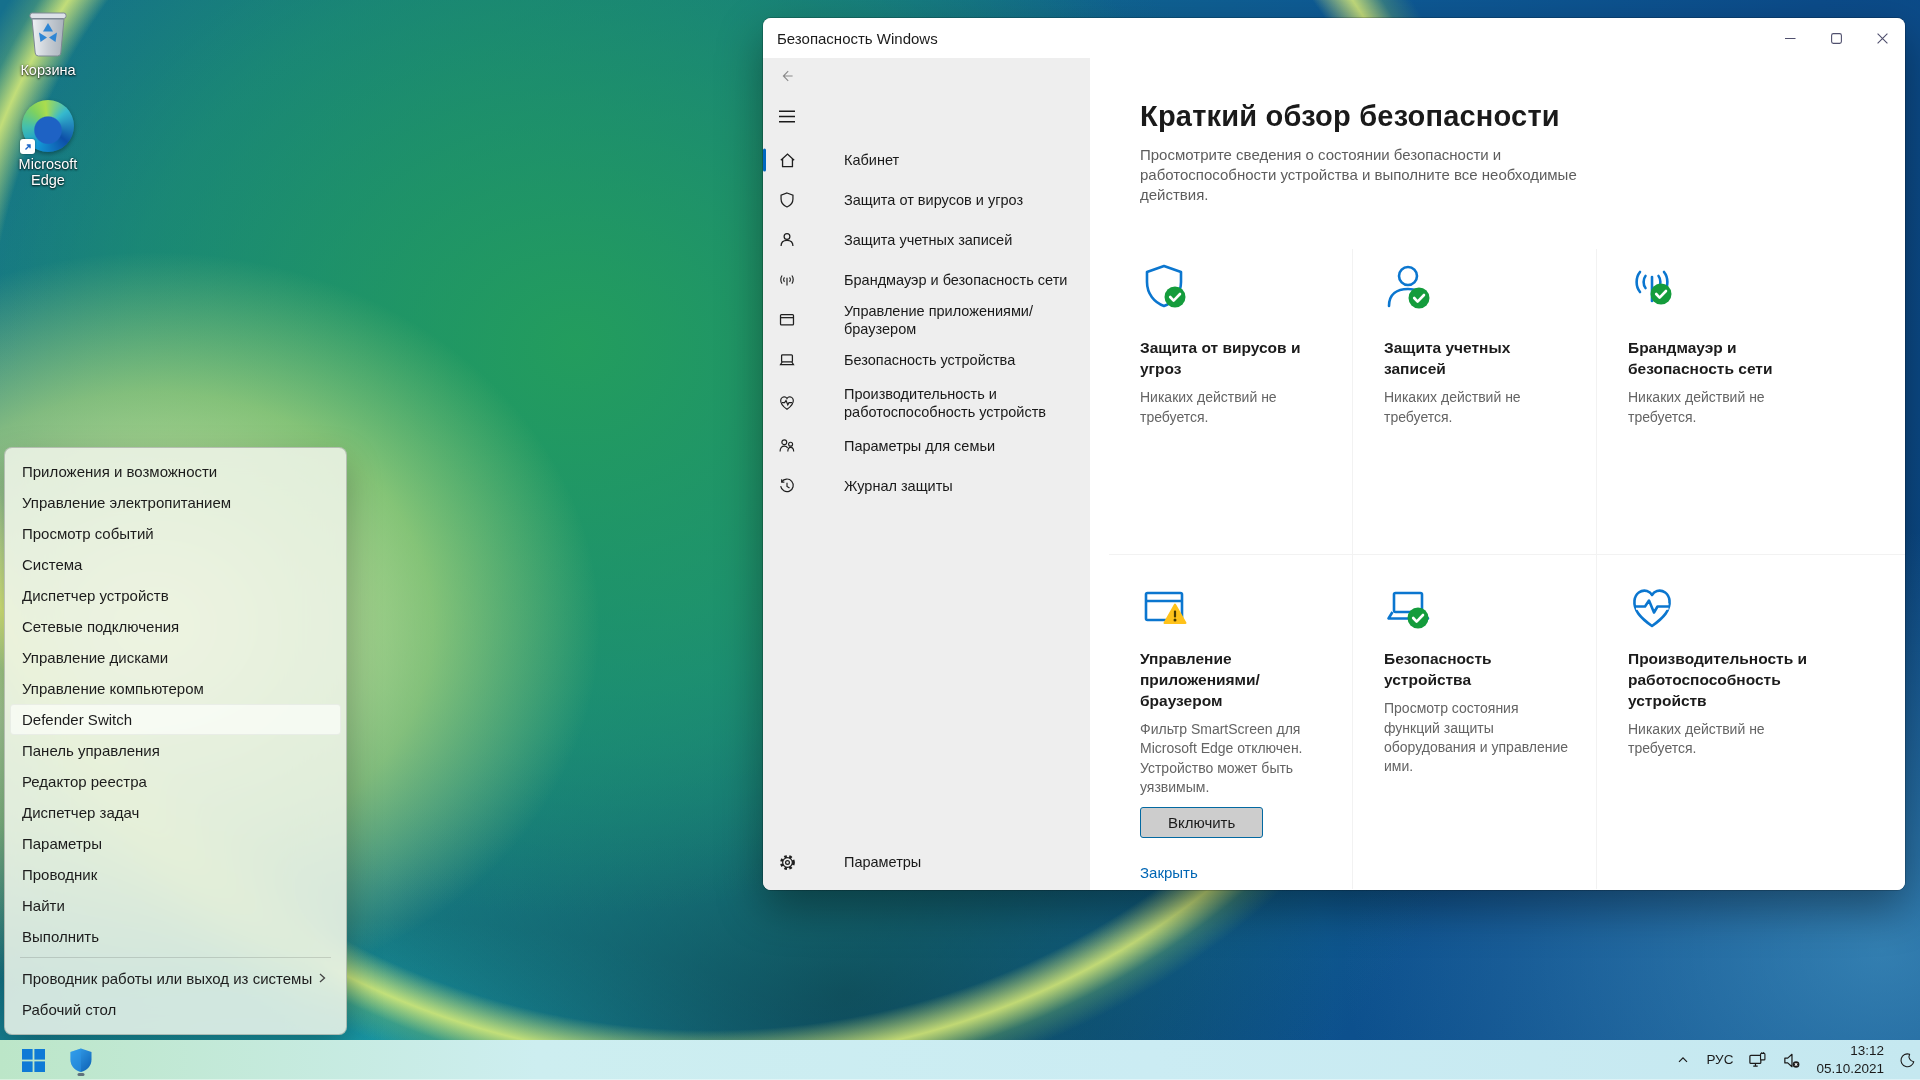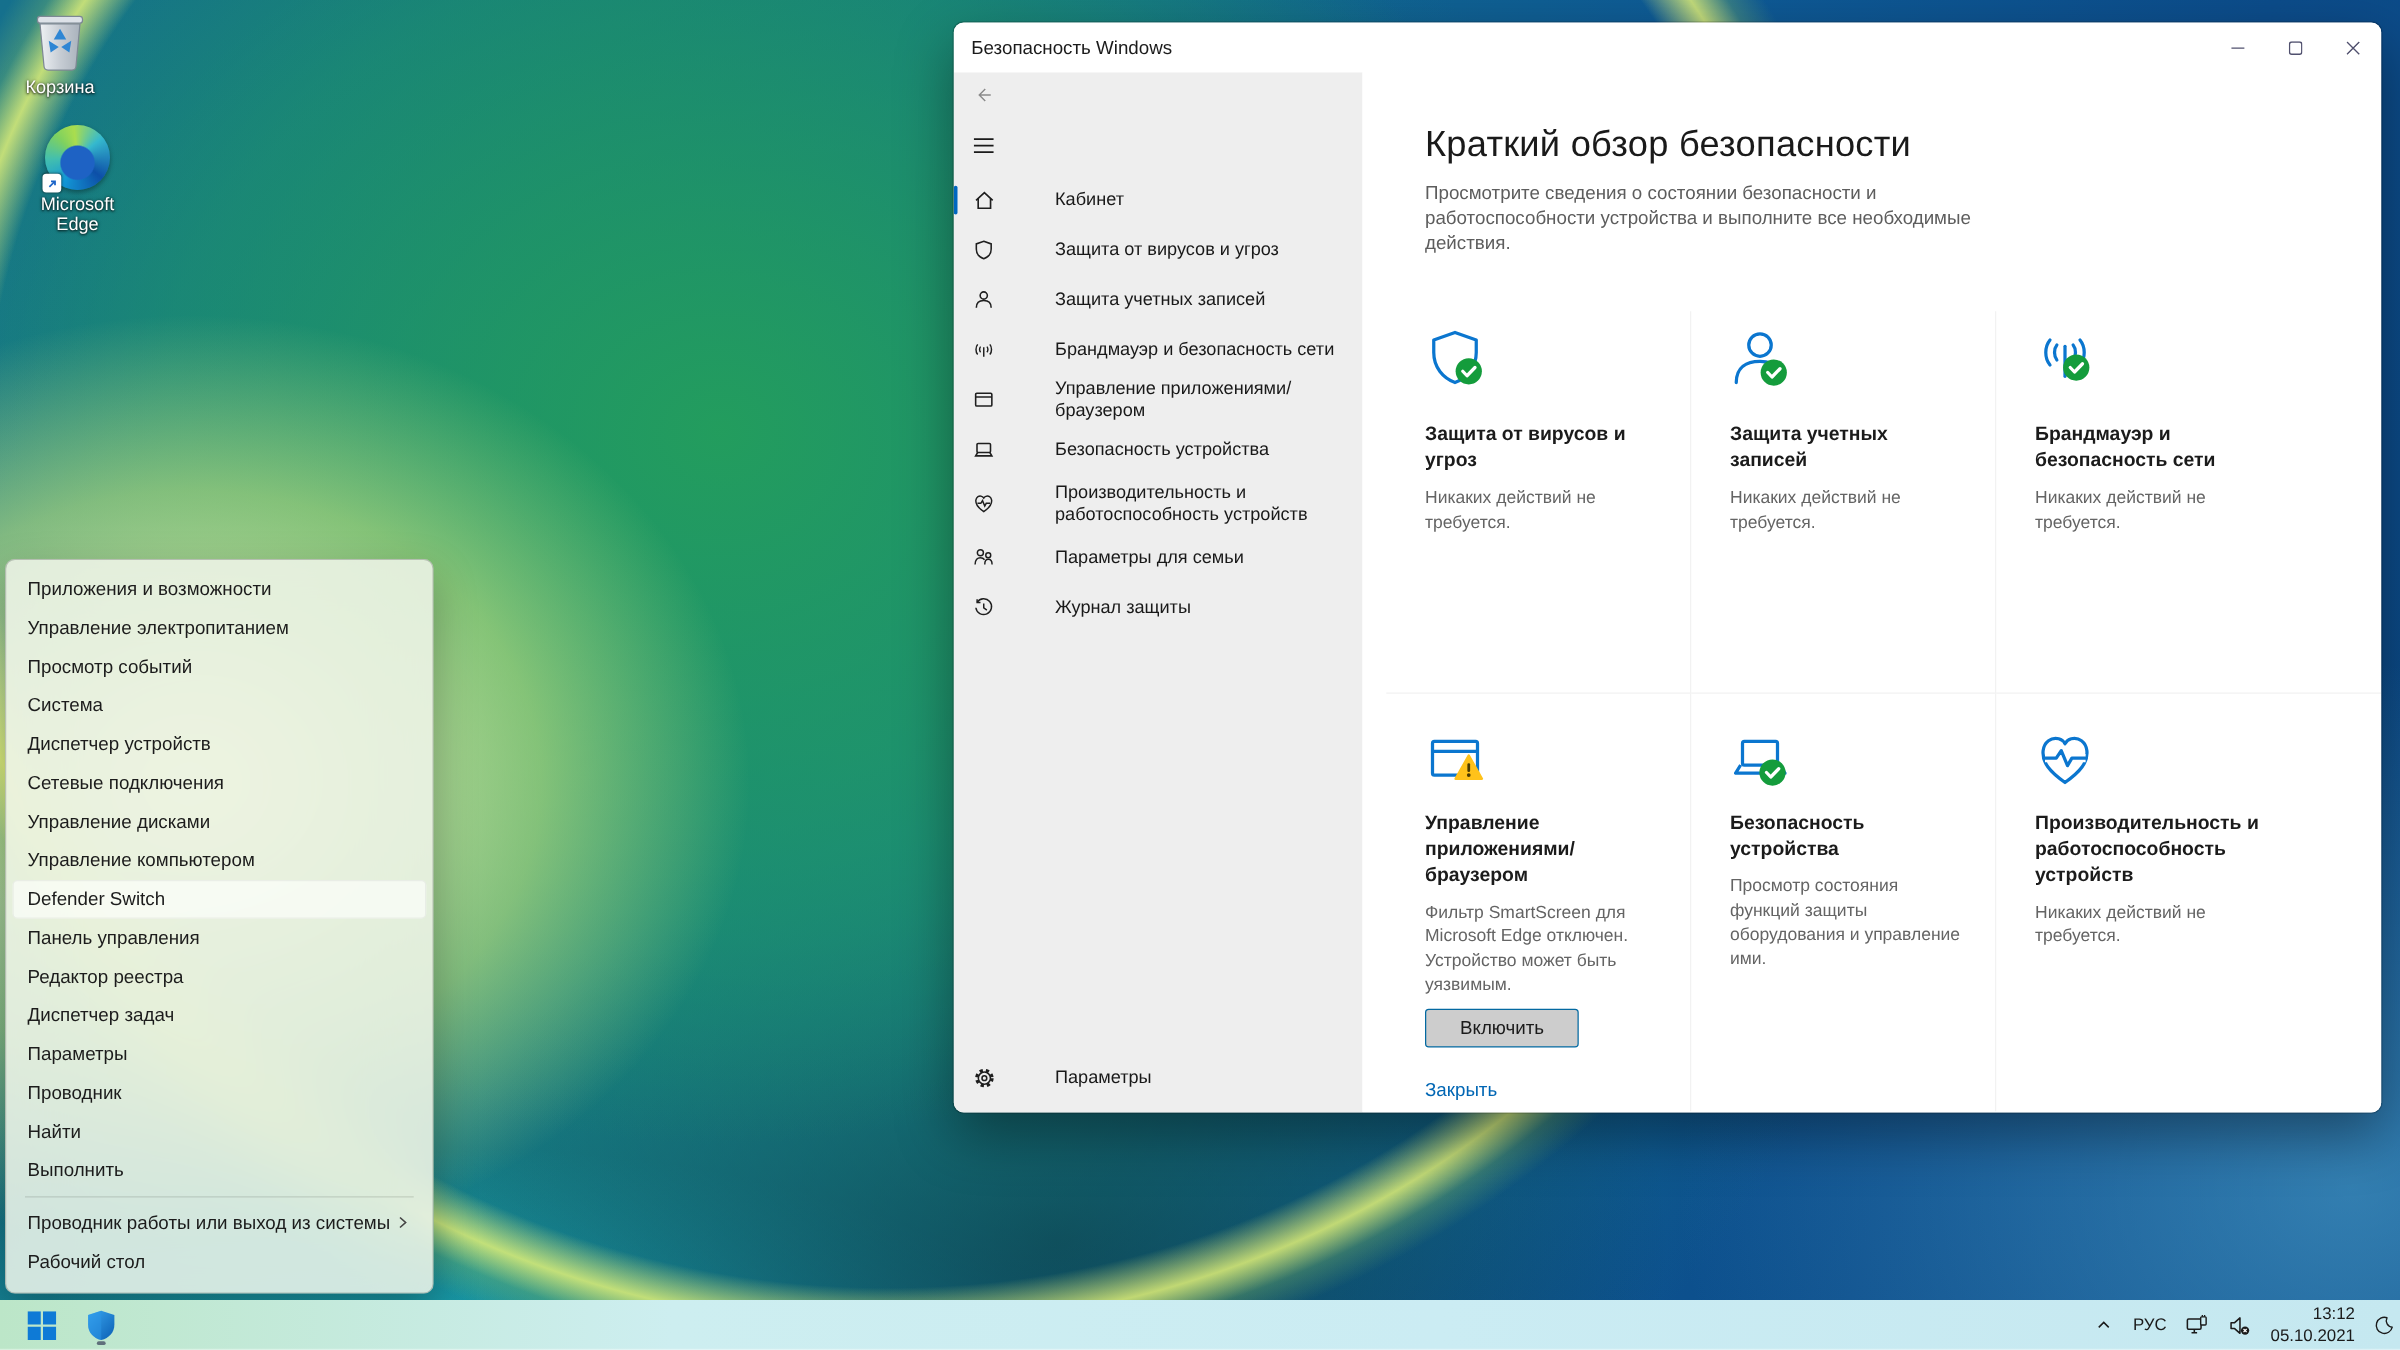--- a/index.html
+++ b/index.html
@@ -17,21 +17,21 @@
       radial-gradient(900px 700px at 98% 88%, rgba(90,180,220,.5), rgba(90,180,220,0) 60%),
       linear-gradient(108deg,#15708d 0%,#14737f 22%,#11688e 40%,#0e5a95 60%,#0c4c8a 80%,#0b4884 100%);}
   .wallpaper::before{content:"";position:absolute;inset:0;
     background:radial-gradient(850px 780px at 37% 34%, rgba(0,0,0,0) 83%, rgba(226,240,120,0) 85%, rgba(224,240,118,.85) 89%, rgba(140,200,100,.3) 92%, rgba(0,0,0,0) 95%);}
 
   
   .desk-icon{position:absolute;width:92px;text-align:center;color:#fff;font-size:14.5px;
              text-shadow:0 1px 2px rgba(0,0,0,.85),0 0 3px rgba(0,0,0,.5);cursor:default;}
   .desk-icon .glyph{display:flex;justify-content:center;margin-bottom:4px;}
   #icon-recycle{left:2px;top:8px;}
-  #icon-edge{left:16px;top:100px;}
+  #icon-edge{left:2px;top:100px;}
   .edge-logo{position:relative;width:52px;height:52px;border-radius:50%;
     background:
       radial-gradient(circle at 50% 58%, #1e62c4 0 33%, rgba(30,98,196,0) 36%),
       conic-gradient(from 130deg, #0d4fa8, #1398d6 22%, #43bfae 38%, #7fd15f 52%, #aadd4e 62%, #35b9ce 78%, #0d4fa8 100%);
     box-shadow:0 2px 4px rgba(0,0,0,.35);}
   .shortcut-badge{position:absolute;left:-2px;bottom:-2px;width:15px;height:15px;background:#fff;
     border-radius:3px;display:flex;align-items:center;justify-content:center;box-shadow:0 0 2px rgba(0,0,0,.5);}
 
   
   .winx-menu{position:absolute;left:4px;top:447px;width:343px;height:588px;box-sizing:border-box;
@@ -61,21 +61,21 @@
   .nav-item{display:flex;align-items:center;gap:13px;min-height:40px;padding:0 10px 0 14px;
     font-size:14.5px;color:#191919;position:relative;box-sizing:border-box;}
   .nav-item.two-line{min-height:46px;}
   .nav-item .sb-ic{width:20px;flex:none;display:flex;justify-content:center;}
   .nav-item .lbl{max-width:250px;line-height:1.25;margin-left:34px;}
   .nav-item.active::before{content:"";position:absolute;left:0;top:50%;transform:translateY(-50%);
     width:3px;height:23px;border-radius:2px;background:#0067c0;}
   .sb-footer{position:absolute;left:0;right:0;bottom:8px;}
 
   .content{flex:1;background:#fff;position:relative;overflow:hidden;}
-  .page-heading{margin:42px 0 0 50px;font-size:29px;font-weight:400;color:#1a1a1a;letter-spacing:.2px;}
+  .page-heading{margin:42px 0 0 50px;font-size:29px;font-weight:700;color:#1a1a1a;letter-spacing:.2px;}
   .page-sub{margin:12px 0 0 50px;max-width:440px;font-size:15px;line-height:1.32;color:#5d5d5d;}
   .card-grid{margin:45px 0 0 19px;display:grid;grid-template-columns:244px 244px 1fr;grid-template-rows:306px 334px;}
   .cell{box-sizing:border-box;padding:12px 20px 0 31px;}
   .cell.c1,.cell.c2{border-right:1px solid #f2f2f2;}
   .cell.r1{border-bottom:1px solid #f2f2f2;}
   .cell.r2{padding-top:28px;}
   .card-icon{display:block;}
   .card-title{font-size:15.5px;font-weight:700;color:#1b1b1b;line-height:1.35;max-width:200px;}
   .r1 .card-title{margin-top:27px;}
   .r2 .card-title{margin-top:16px;}

